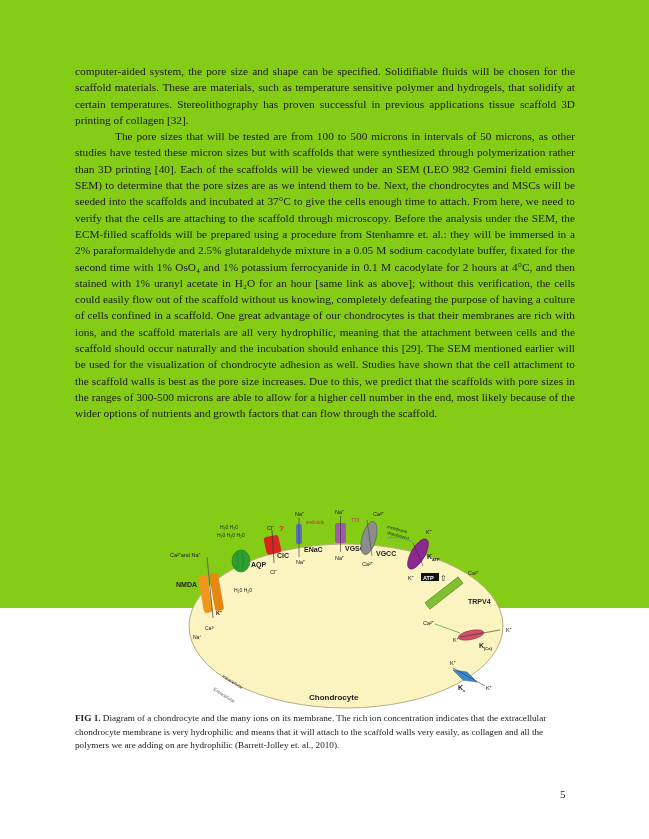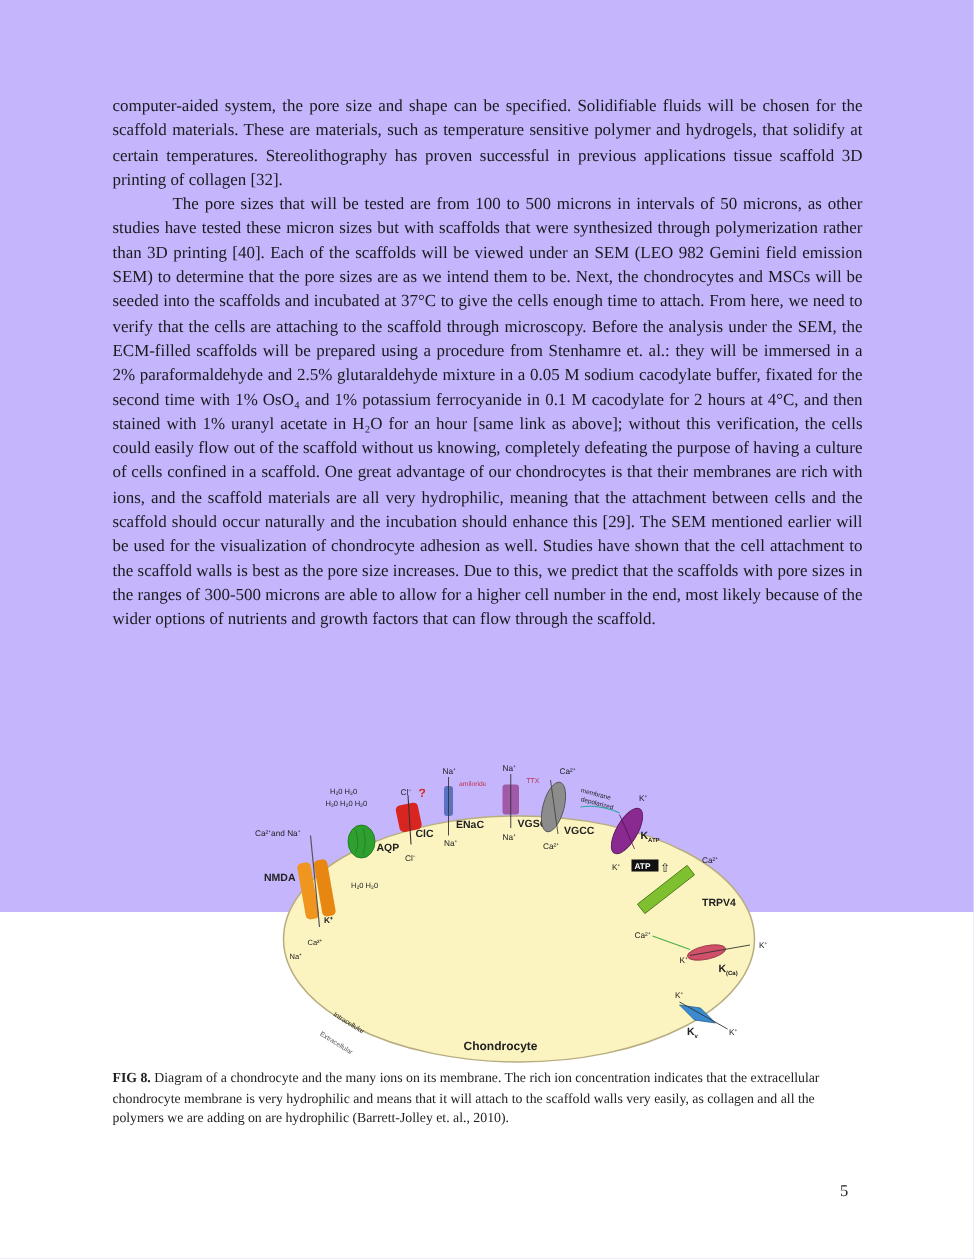--- a/index.html
+++ b/index.html
@@ -1,17 +1,17 @@
 <!DOCTYPE html>
 <html><head>
 <meta charset="utf-8">
 <style>
   html, body { margin: 0; padding: 0; background: #ffffff; }
   body { width: 649px; height: 839px; position: relative; overflow: hidden; }
-  .page { position: absolute; left: 0; top: 0; width: 649px; height: 608px; background: #c4b5fd; text-decoration: underline; }
+  .page { position: absolute; left: 0; top: 0; width: 649px; height: 608px; background: #84cc16; text-decoration: underline; }
   .body-text {
     position: absolute; left: 75px; top: 63px; width: 500px;
     font-family: "Liberation Serif", serif; font-size: 11.3px; line-height: 16.3px;
     color: #1a1a1a; text-align: justify;
   }
   .body-text p { margin: 0; }
   .body-text p.indent { text-indent: 40px; }
   .figure { position: absolute; left: 155px; top: 500px; width: 370px; height: 210px; }
   .figure svg { width: 370px; height: 210px; display: block; }
   .caption {
@@ -135,17 +135,17 @@
       <text class="lbl-b" x="308" y="192" font-size="4">v</text>
 
       <text class="lbl" x="67" y="177" font-size="4.5" transform="rotate(32 67 177)">Intracellular</text>
       <text class="lbl" x="58" y="190" font-size="4.5" transform="rotate(32 58 190)" fill="#555" style="fill:#555">Extracellular</text>
 
       <text class="lbl-b" x="154" y="200" font-size="8">Chondrocyte</text>
     </svg>
   </div>
 
   <div class="caption">
-    <b>FIG 8.</b><span> Diagram of a chondrocyte and the many ions on its membrane. The rich ion concentration indicates that the extracellular chondrocyte membrane is very hydrophilic and means that it will attach to the scaffold walls very easily, as collagen and all the polymers we are adding on are hydrophilic (Barrett-Jolley et. al., 2010).</span>
+    <b>FIG 1.</b><span> Diagram of a chondrocyte and the many ions on its membrane. The rich ion concentration indicates that the extracellular chondrocyte membrane is very hydrophilic and means that it will attach to the scaffold walls very easily, as collagen and all the polymers we are adding on are hydrophilic (Barrett-Jolley et. al., 2010).</span>
   </div>
 
   <div class="page-number">5</div>
 </div>
 
 </body></html>

